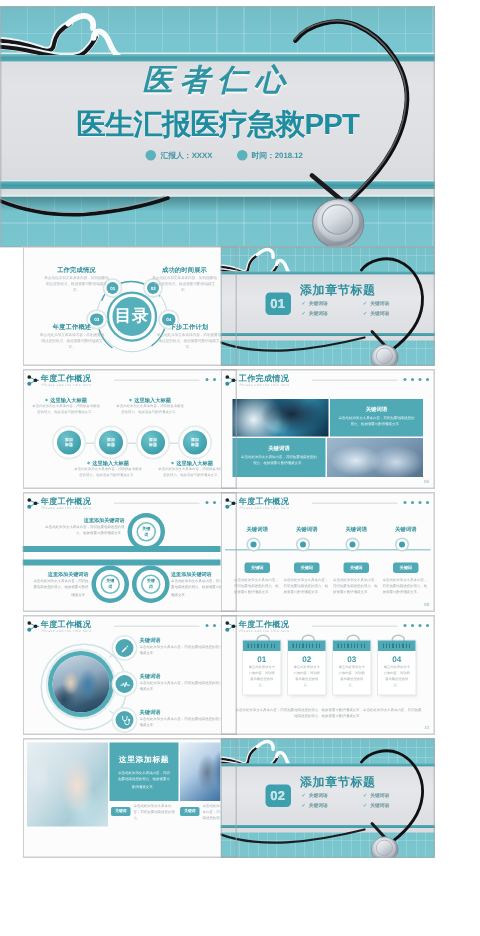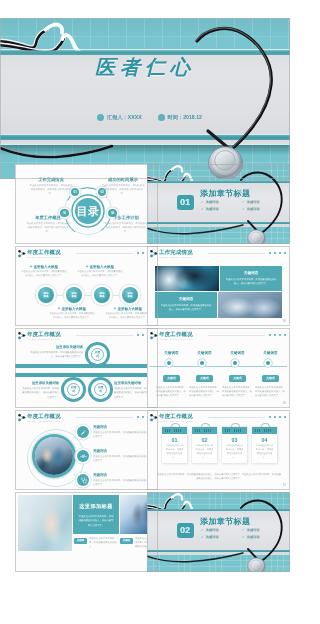--- a/index.html
+++ b/index.html
@@ -6,21 +6,21 @@
   body{width:290px;height:624px;background:#fff;font-family:"Liberation Sans",sans-serif;
        overflow:hidden;-webkit-font-smoothing:antialiased;}
   #page{position:relative;width:290px;height:624px;overflow:hidden;background:#fff;}
 
   
   .slide{position:absolute;overflow:hidden;background:#fcfcfc;}
   .slide::after{content:"";position:absolute;inset:0;pointer-events:none;z-index:60;
                 box-shadow:inset 0 0 0 1px rgba(162,166,170,.55);}
 
   
-  .cover{left:0;top:18px;width:290px;height:161px;}
+  .cover{left:0;top:4px;width:290px;height:161px;}
   .tealbg{position:absolute;inset:0;
      background:
        repeating-linear-gradient(to right,rgba(255,255,255,.16) 0 1px,transparent 1px 18px),
        repeating-linear-gradient(to bottom,rgba(255,255,255,.16) 0 1px,transparent 1px 18px),
        linear-gradient(180deg,#74bcc6 0%,#79c6d0 14%,#77c4ce 50%,#6fc0cb 74%,#7ac6cf 100%);}
   .cvr-shade{position:absolute;left:0;right:0;top:127px;height:10px;
      background:linear-gradient(180deg,rgba(20,60,62,.42),rgba(20,60,62,0));}
   .cover-card{position:absolute;left:0;right:0;top:37px;height:79px;
      background:linear-gradient(180deg,#dcdee1 0%,#e2e3e6 20%,#dfe0e3 70%,#d9dbde 100%);}
   .l-cy{position:absolute;left:0;right:0;height:1px;background:#d9eef1;}
@@ -264,20 +264,21 @@
         </clipPath>
 
       <line x1="208" y1="113" x2="232" y2="133" stroke="#1a1a1f" stroke-width="3.2" stroke-linecap="round"></line>
       <ellipse cx="225.5" cy="145" rx="17" ry="16.3" fill="url(#chestg)"></ellipse>
       <ellipse cx="225.5" cy="143.6" rx="14" ry="13.4" fill="url(#chestg2)"></ellipse>
       <ellipse cx="225" cy="142.4" rx="10.2" ry="9.8" fill="url(#chestg3)"></ellipse>
       <ellipse cx="225" cy="142.4" rx="10.2" ry="9.8" fill="none" stroke="#97a0a9" stroke-width=".7"></ellipse>
       <ellipse cx="225.5" cy="145" rx="17" ry="16.3" fill="none" stroke="#7e868f" stroke-width=".7"></ellipse>
     </svg>
     <div class="cover-sub">医者仁心</div>
+    <div class="cover-title">医生汇报医疗急救PPT</div>
     <div class="cover-meta">
       <span class="mi">
         <span class="dot"></span>
         <span>汇报人：XXXX</span>
       </span>
       <span class="mi">
         <span class="dot"></span>
         <span>时间：2018.12</span>
       </span>
     </div>

